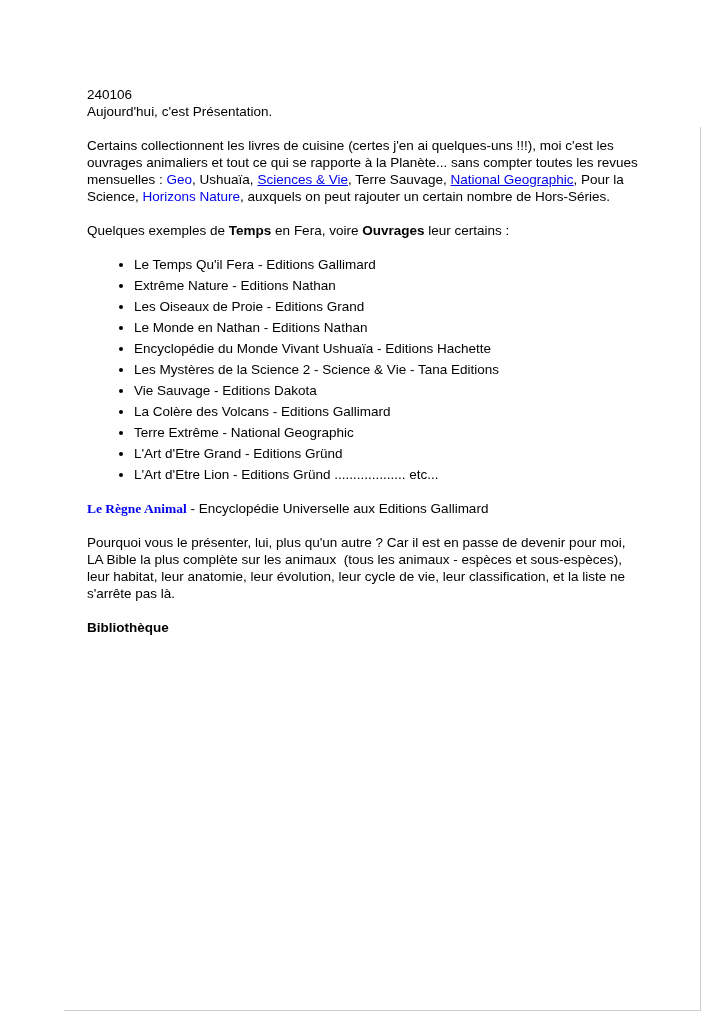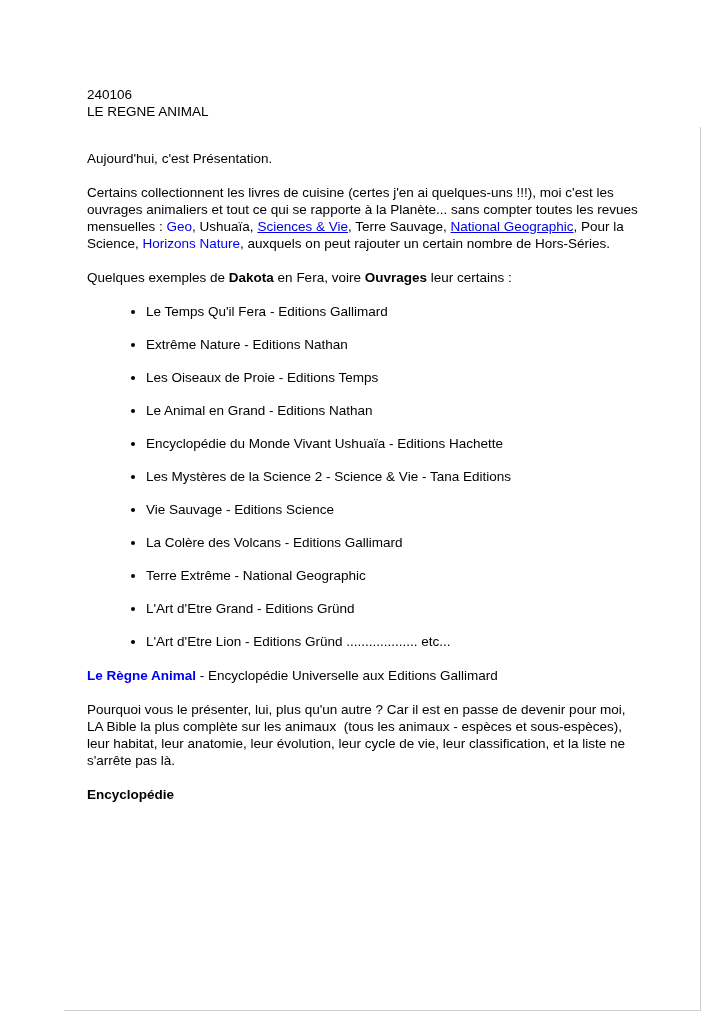--- a/index.html
+++ b/index.html
@@ -29,73 +29,73 @@
   a.link {
     color: var(--link, #0000ee);
     text-decoration: none;
     cursor: pointer;
     margin-top: 24px;
   }
   a.link.u { text-decoration: underline; }
   .featured-title {
     color: var(--link, #0000ee);
     font-weight: bold;
+    font-family: Liberation Serif, serif;
   }
   ul.books {
     margin: 0 0 17px 0;
     padding-left: 43px;
     list-style-type: disc;
   }
-  ul.books li { margin: 16px; white-space: pre-wrap; }
+  ul.books li { margin: 4px; white-space: pre-wrap; }
   .edge-right {
     position: absolute;
     left: 700px; top: 127px;
     width: 1px; height: 884px;
     background: #cfcfcf;
   }
   .edge-bottom {
     position: absolute;
     left: 64px; top: 1010px;
     width: 637px; height: 1px;
     background: #cfcfcf;
   }
 </style>
 </head>
 <body>
 
 <div class="page">
   <div class="content">
 
     <p class="tight">240106</p>
-    <p class="after-title">LE REGNE ANIMAL</p>
 
     <p>Aujourd'hui, c'est Présentation.</p>
 
     <p><span>Certains collectionnent les livres de cuisine (certes j'en ai quelques-uns !!!), moi c'est les ouvrages animaliers et tout ce qui se rapporte à la Planète... sans compter toutes les revues mensuelles : </span><a class="link">Geo</a><span>, Ushuaïa, </span><a class="link u">Sciences &amp; Vie</a><span>, Terre Sauvage, </span><a class="link u">National Geographic</a><span>, Pour la Science, </span><a class="link">Horizons Nature</a><span>, auxquels on peut rajouter un certain nombre de Hors-Séries.</span></p>
 
-    <p><span>Quelques exemples de </span><span class="b">Dakota</span><span> en Fera, voire </span><span class="b">Ouvrages</span><span> leur certains :</span></p>
+    <p><span>Quelques exemples de </span><span class="b">Temps</span><span> en Fera, voire </span><span class="b">Ouvrages</span><span> leur certains :</span></p>
 
     <ul class="books">
       <li>Le Temps Qu'il Fera - Editions Gallimard</li>
       <li>Extrême Nature - Editions Nathan</li>
-      <li>Les Oiseaux de Proie - Editions Temps</li>
-      <li>Le Animal en Grand - Editions Nathan</li>
+      <li>Les Oiseaux de Proie - Editions Grand</li>
+      <li>Le Monde en Nathan - Editions Nathan</li>
       <li>Encyclopédie du Monde Vivant Ushuaïa - Editions Hachette</li>
       <li>Les Mystères de la Science 2 - Science &amp; Vie - Tana Editions</li>
-      <li>Vie Sauvage - Editions Science</li>
+      <li>Vie Sauvage - Editions Dakota</li>
       <li>La Colère des Volcans - Editions Gallimard</li>
       <li>Terre Extrême - National Geographic</li>
       <li>L'Art d'Etre Grand - Editions Gründ</li>
       <li>L'Art d'Etre Lion - Editions Gründ ................... etc...</li>
     </ul>
 
 
     <p><span class="featured-title">Le Règne Animal</span><span> - Encyclopédie Universelle aux Editions Gallimard</span></p>
 
     <p>Pourquoi vous le présenter, lui, plus qu'un autre ? Car il est en passe de devenir pour moi, LA Bible la plus complète sur les animaux  (tous les animaux - espèces et sous-espèces), leur habitat, leur anatomie, leur évolution, leur cycle de vie, leur classification, et la liste ne s'arrête pas là.</p>
 
-    <p class="b">Encyclopédie</p>
+    <p class="b">Bibliothèque</p>
 
   </div>
 
   <div class="edge-right"></div>
   <div class="edge-bottom"></div>
 </div>
 
 </body></html>

